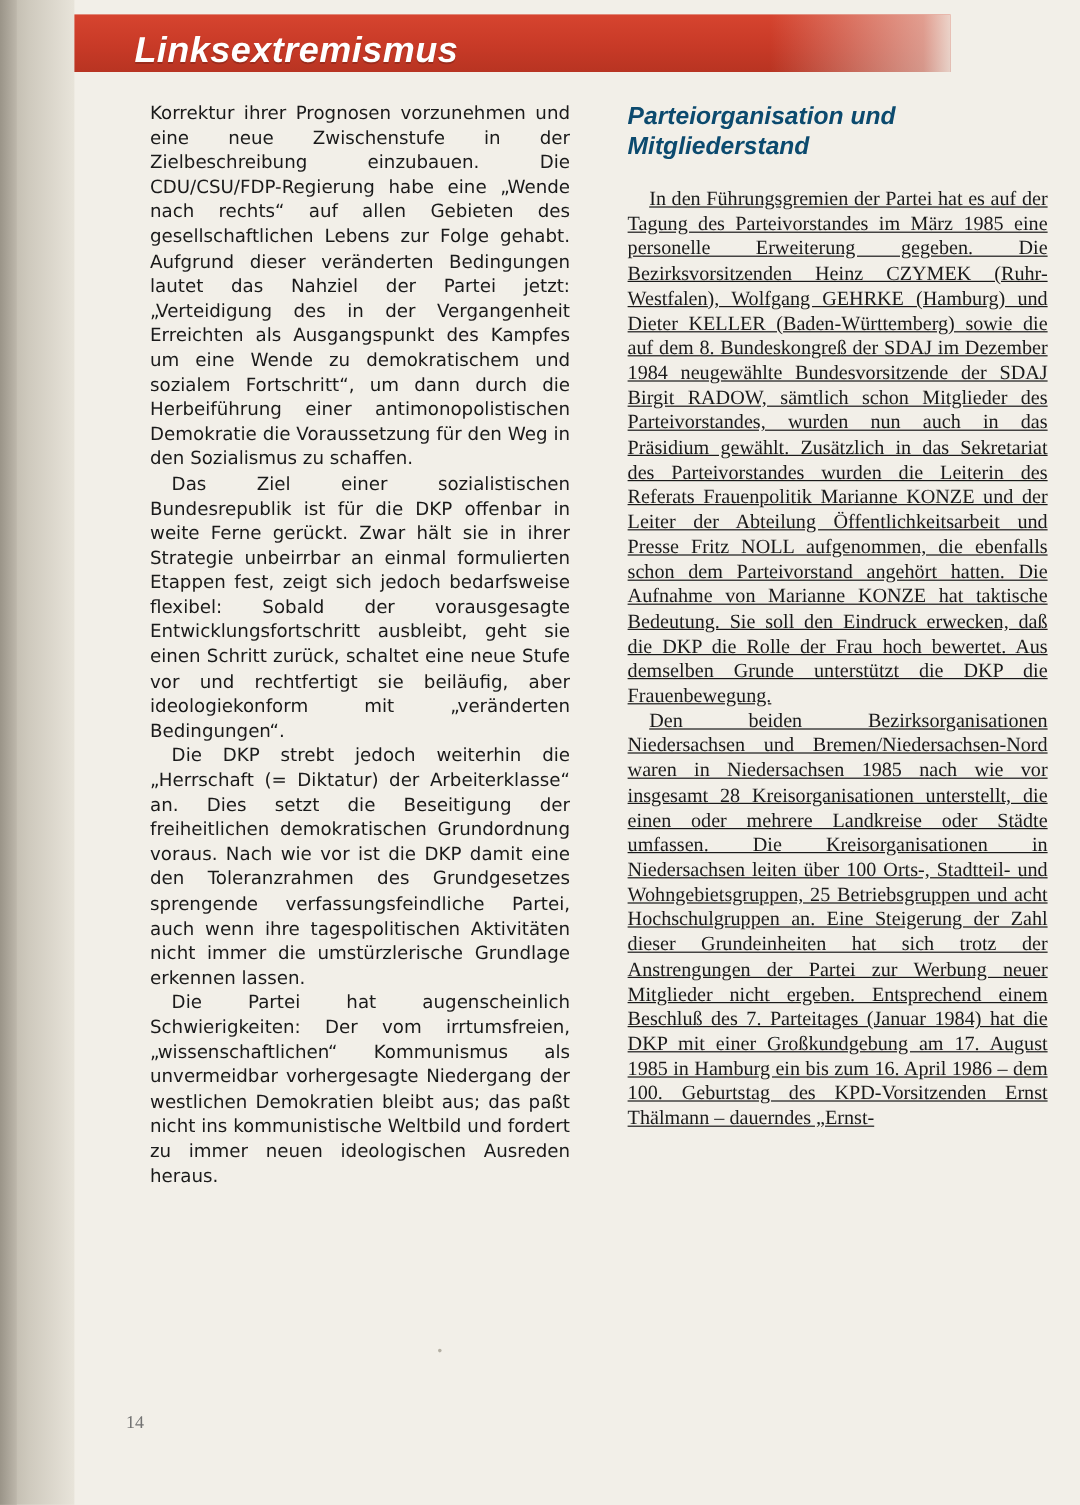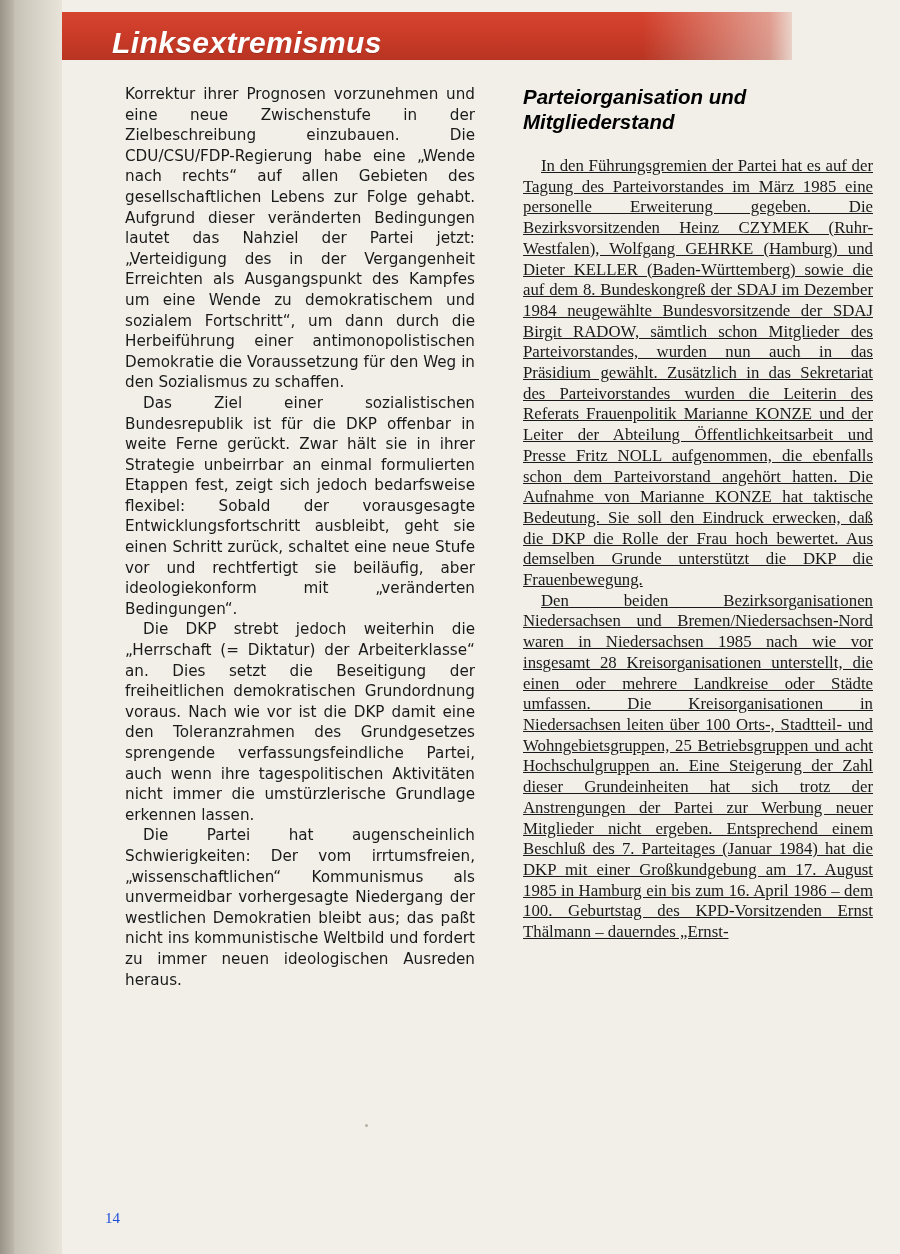--- a/index.html
+++ b/index.html
@@ -101,30 +101,29 @@
     line-height: 20.7px;
     text-decoration: underline;
   }
   h2.section-title {
     margin: 0 0 22px 0;
     font-family: "Liberation Sans", sans-serif;
     font-style: italic;
     font-weight: bold;
     font-size: 20.5px;
     line-height: 25px;
-    color: #000000;
+    color: #0c4a6e;
   }
   .page-number {
     position: absolute;
     left: 105px;
     top: 1178px;
     font-family: "Liberation Serif", serif;
     font-size: 15px;
-    color: #1d4ed8;
-    margin-top: 32px;
+    color: #737373;
   }
   .speck {
     position: absolute;
     width: 3px; height: 3px;
     background: #b5b0a4;
     border-radius: 50%;
   }
 </style>
 </head>
 <body>

